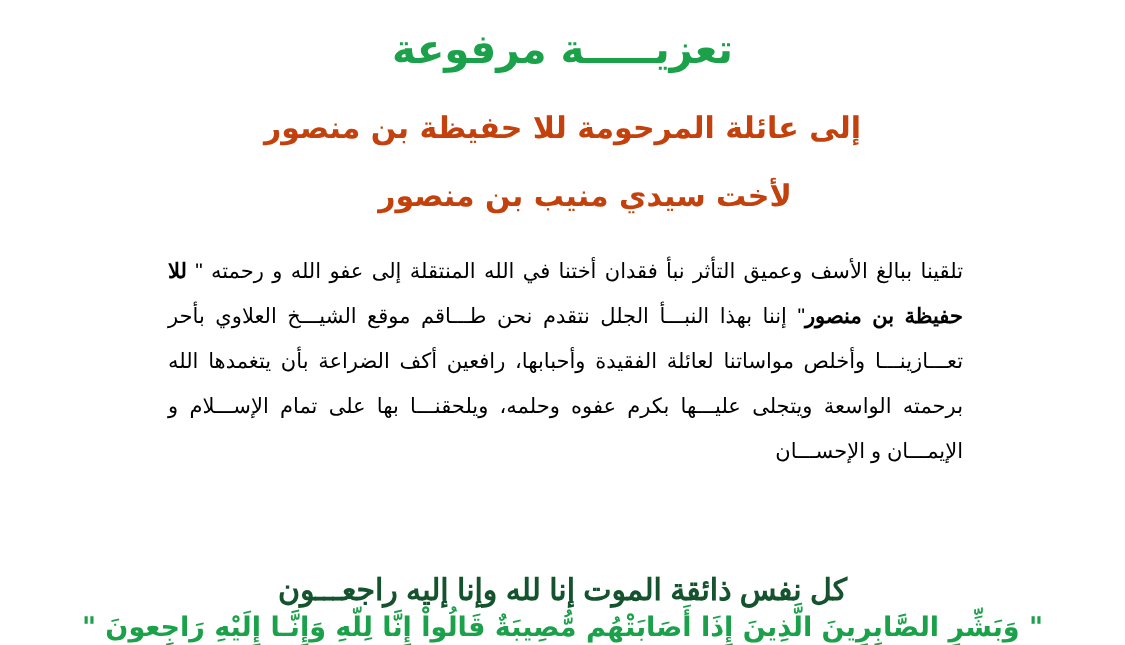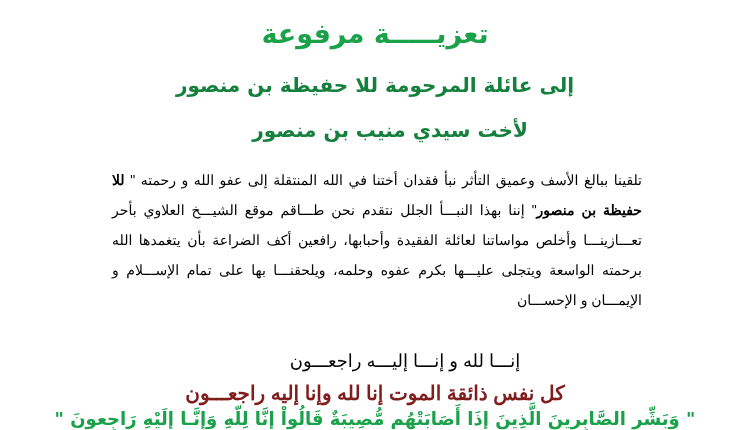--- a/index.html
+++ b/index.html
@@ -29,21 +29,21 @@
       font-weight: bold;
       color: #1aa14a;
       margin: 0;
     }
     .subtitle {
       position: absolute;
       left: 0; right: 0;
       text-align: center;
       font-size: 20px;
       font-weight: bold;
-      color: #15803d;
+      color: #c2410c;
       margin: 0;
     }
     .subtitle.s1 { top: 73px; }
     .subtitle.s2 { top: 118px; padding-left: 30px; }
     .body-text {
       position: absolute;
       top: 165px;
       left: 112px;
       width: 530px;
       font-family: "Liberation Sans", sans-serif;
@@ -67,21 +67,21 @@
       padding-left: 60px;
     }
     .verse2 {
       position: absolute;
       top: 381px;
       left: 0; right: 0;
       text-align: center;
       font-family: "Liberation Sans", sans-serif;
       font-size: 20px;
       font-weight: bold;
-      color: #7f1d1d;
+      color: #14532d;
       margin: 0;
     }
     .quran {
       position: absolute;
       top: 408px;
       left: 0; right: 0;
       text-align: center;
       font-family: "DejaVu Sans", sans-serif;
       font-size: 18px;
       font-weight: bold;
@@ -93,16 +93,15 @@
 </head>
 <body>
 
 <div class="page">
   <h1 class="title">تعزيـــــة مرفوعة</h1>
   <h2 class="subtitle s1">إلى عائلة المرحومة للا حفيظة بن منصور</h2>
   <h2 class="subtitle s2">لأخت سيدي منيب بن منصور</h2>
 
   <p class="body-text"><span>تلقينا  ببالغ الأسف وعميق التأثر نبأ فقدان أختنا في الله المنتقلة إلى عفو الله و رحمته "</span><b> للا حفيظة بن منصور</b><span>" إننا بهذا النبـــأ الجلل نتقدم نحن طـــاقم موقع الشيـــخ العلاوي بأحر تعـــازينـــا وأخلص مواساتنا لعائلة الفقيدة وأحبابها، رافعين أكف الضراعة بأن يتغمدها الله برحمته الواسعة ويتجلى عليـــها بكرم عفوه وحلمه، ويلحقنـــا بها على تمام الإســـلام و الإيمـــان و الإحســـان</span></p>
 
-  <p class="verse1">إنـــا لله و إنـــا إليـــه راجعـــون</p>
   <p class="verse2">كل نفس ذائقة الموت إنا لله وإنا إليه راجعـــون</p>
   <p class="quran">" وَبَشِّرِ الصَّابِرِينَ الَّذِينَ إِذَا أَصَابَتْهُم مُّصِيبَةٌ قَالُواْ إِنَّا لِلّهِ وَإِنَّـا إِلَيْهِ رَاجِعونَ "</p>
 </div>
 
 </body></html>

